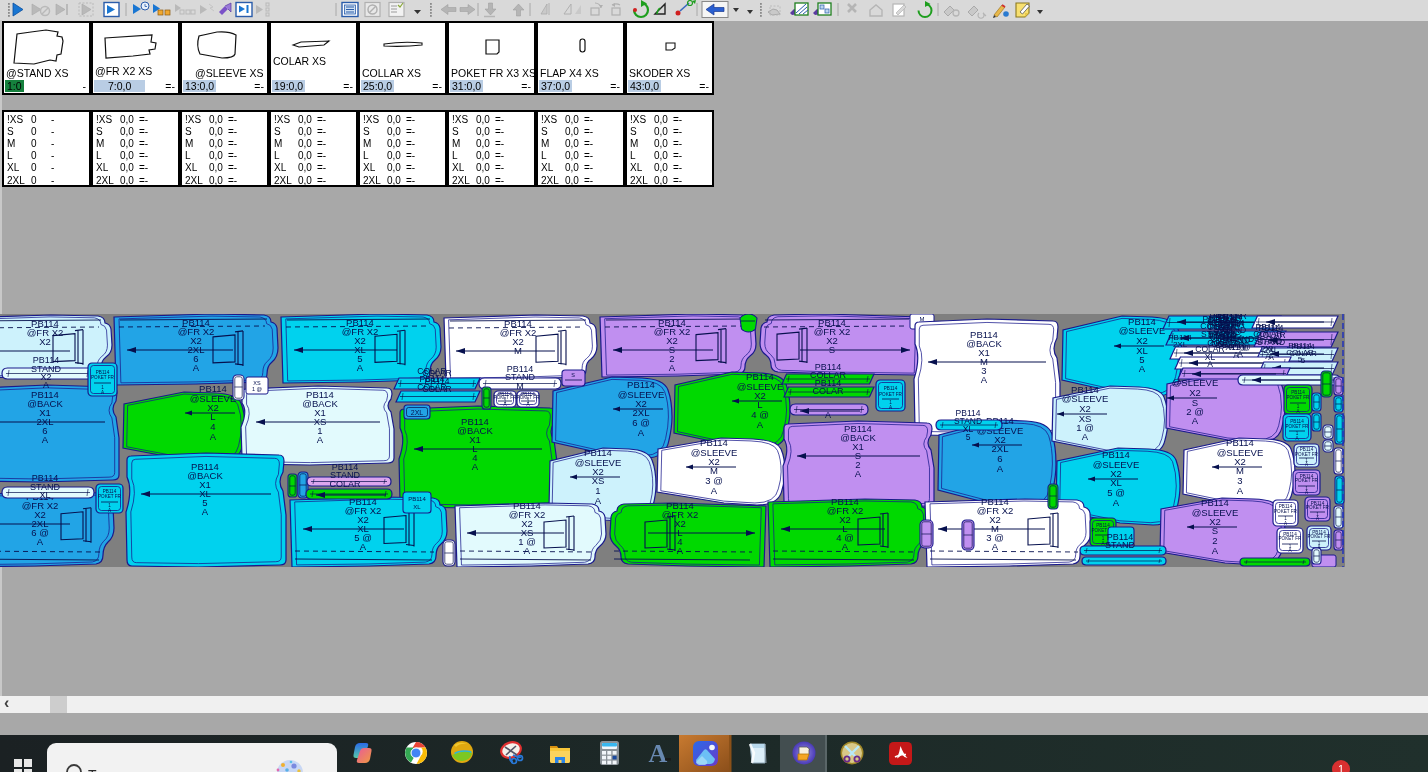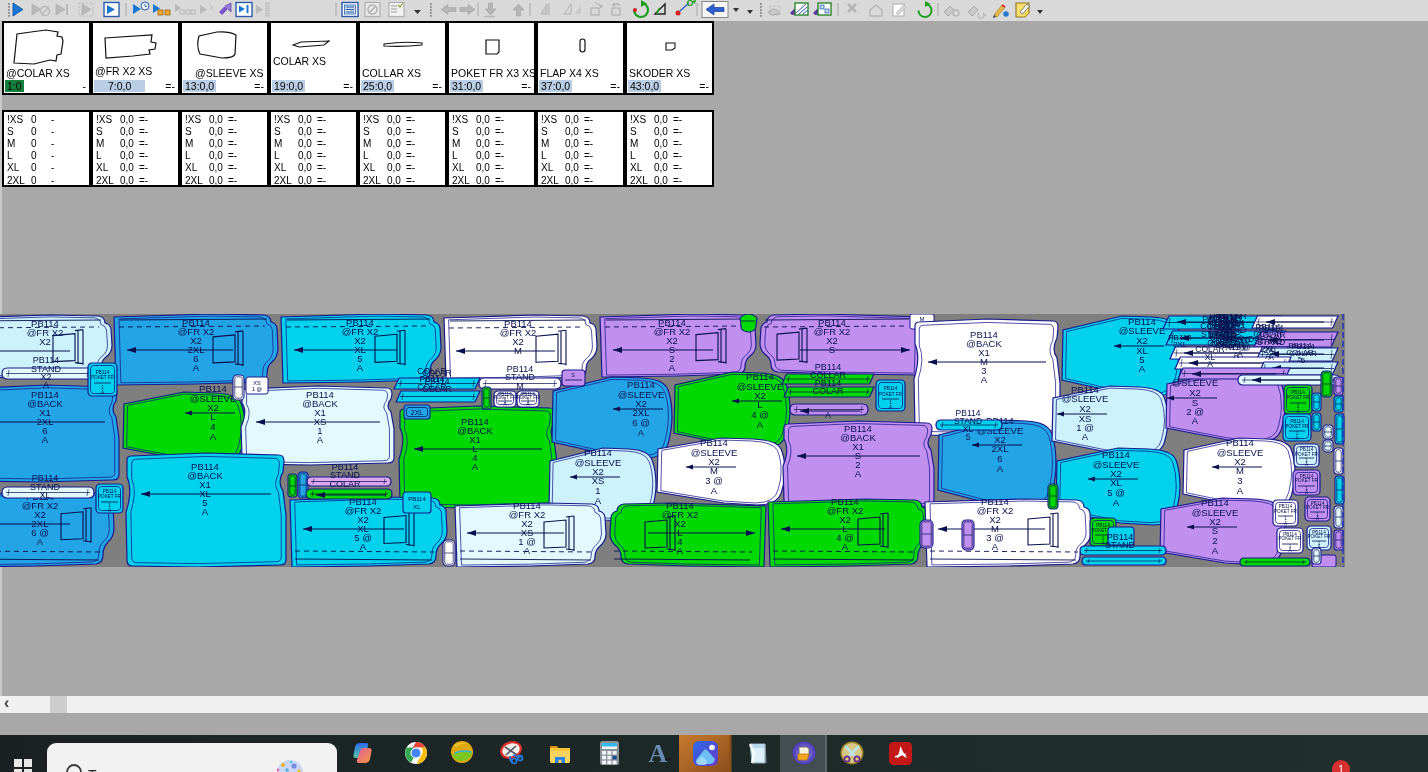--- a/index.html
+++ b/index.html
@@ -132,21 +132,21 @@
       <path d="M1025,13 h4 l-4,4 z" fill="#e8c84a"></path>
       <path d="M1020,12 l7,-8 l2.5,2 l-7,8 z" fill="#fff" stroke="#555" stroke-width="0.8"></path>
       <path d="M1037,10 l6,0 l-3,4 z" fill="#333"></path>
     </svg>
 <div class="abs" style="left:0;top:19px;width:1428px;height:2px;background:#d9d9d9"></div>
 <div style="position:absolute;left:2px;top:21px;width:712px;height:74px;background:#000"></div>
     <div style="position:absolute;left:4px;top:23px;width:85px;height:70px;background:#fff;overflow:hidden">
 <svg width="66" height="44" style="position:absolute;left:2px;top:0">
         <path d="M8,40 L11,11 L25,9 L40,7 L52,9 L51,13 L56,14 L57,18 L55,31 L51,32 L50,38 L44,37 L28,41 Z" fill="none" stroke="#111" stroke-width="1.2"></path>
       </svg>
-<div style="position:absolute;left:2px;top:44px;font-size:10.5px;color:#000;white-space:nowrap">@COLAR XS</div>
+<div style="position:absolute;left:2px;top:44px;font-size:10.5px;color:#000;white-space:nowrap">@STAND XS</div>
 <div style="position:absolute;left:1px;top:57px;font-size:10.5px;color:#000;background:#15803d;padding:0 2px">1:0</div>
 <div style="position:absolute;right:3px;top:57px;font-size:10.5px;color:#000">-</div>
 </div>
     <div style="position:absolute;left:93px;top:23px;width:85px;height:70px;background:#fff;overflow:hidden">
 <svg width="66" height="44" style="position:absolute;left:2px;top:0">
         <path d="M10,15 L57,12 L56,19 L61,20 L60,26 L54,27 L55,31 L38,33 L11,35 Z" fill="none" stroke="#111" stroke-width="1.2"></path>
       </svg>
 <div style="position:absolute;left:2px;top:42px;font-size:10.5px;color:#000;white-space:nowrap">@FR X2 XS</div>
 <div style="position:absolute;left:1px;top:57px;font-size:10.5px;color:#000;background:#b9cde4;padding:0 14px">7:0,0</div>
 <div style="position:absolute;right:3px;top:57px;font-size:10.5px;color:#000">=-</div>

